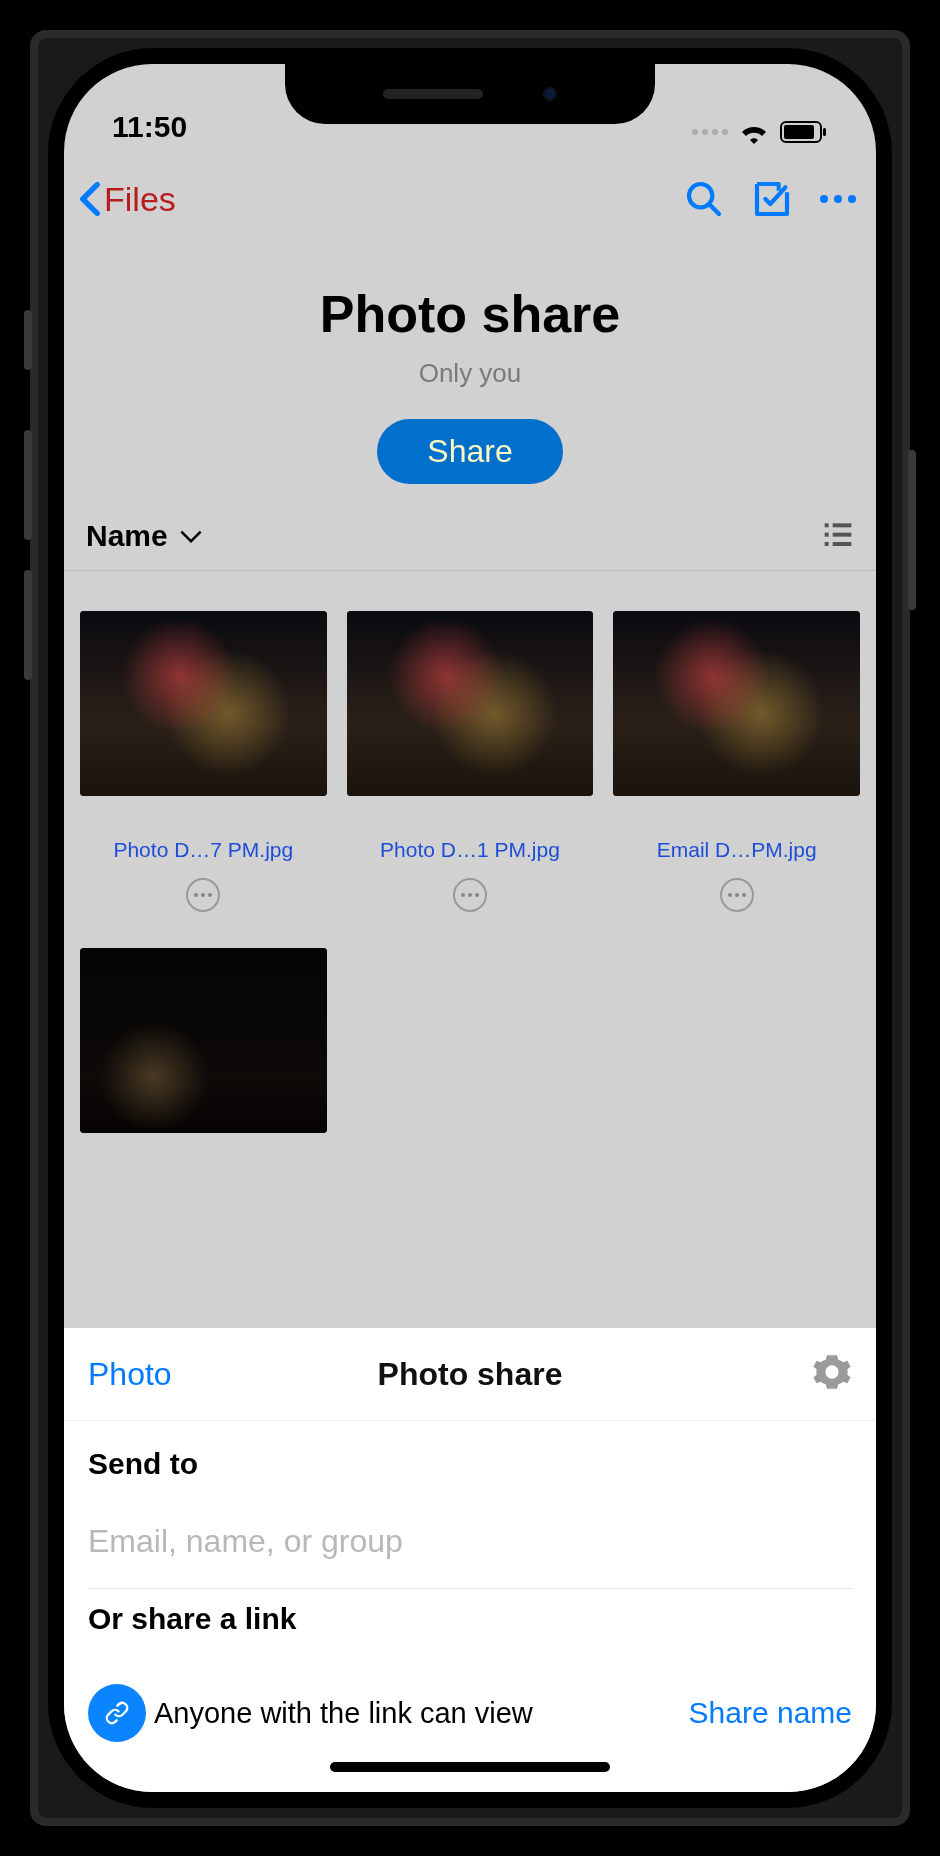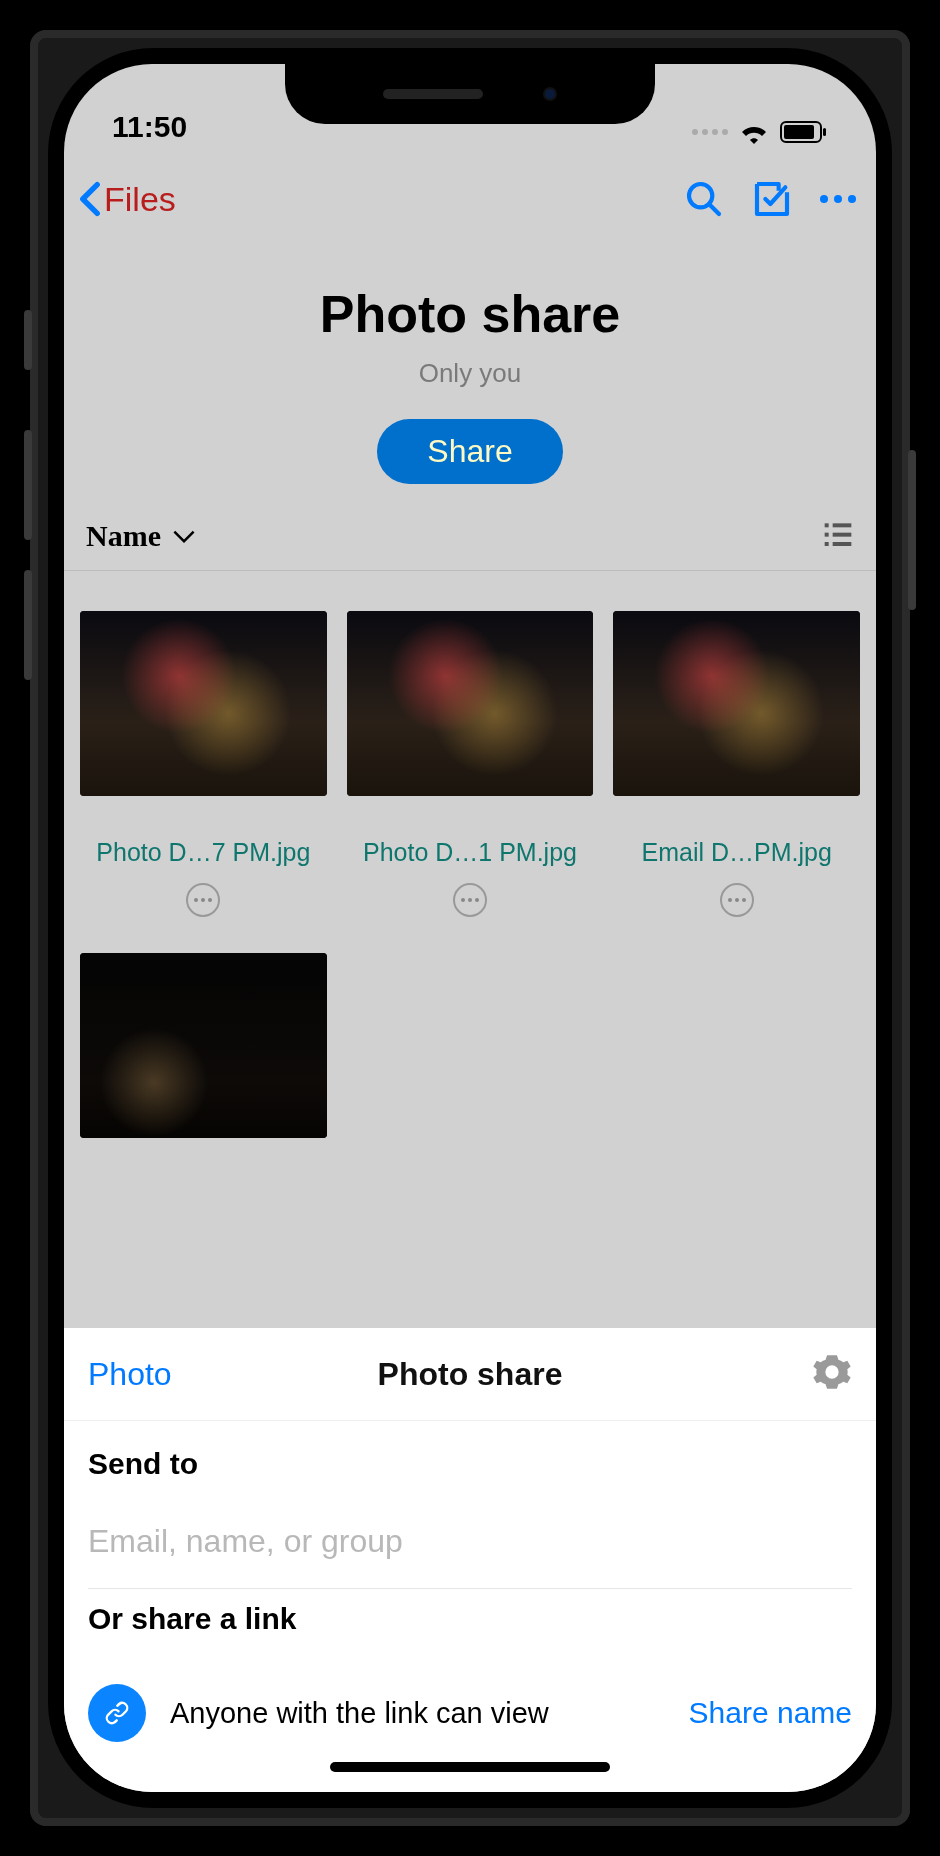--- a/index.html
+++ b/index.html
@@ -88,21 +88,21 @@
     display:inline-block; margin-top:30px;
     background:#0070cc; color:#fef9c3; font-size:32px;
     padding: 14px 50px; border-radius:50px; font-weight:500;
   }
 
   .sort-row {
     display:flex; align-items:center; justify-content:space-between;
     padding: 34px 22px 16px 22px;
     border-bottom:1px solid #bcbcbc;
   }
-  .sort-label { font-size:30px; font-weight:700; color:#000; display:flex; align-items:center; gap:12px;font-family:Liberation Serif, serif; }
+  .sort-label { font-size:30px; font-weight:700; color:#000; display:flex; align-items:center; gap:12px; }
   .list-view-icon svg { width:32px; height:32px; }
 
   .grid {
     display:grid; grid-template-columns:repeat(3,1fr);
     gap:36px 20px; padding:40px 16px;
   }
   .thumb-card { text-align:center; }
   .thumb {
     width:100%; aspect-ratio: 4/3;
     background:#1a1410; border-radius:4px;
@@ -113,21 +113,21 @@
     background:
       radial-gradient(circle at 40% 35%, rgba(255,80,80,0.5), transparent 30%),
       radial-gradient(circle at 60% 55%, rgba(255,200,80,0.35), transparent 35%),
       linear-gradient(#0a0a10, #2a2018 60%, #1a140c);
   }
   .thumb4::before {
     background:
       radial-gradient(circle at 30% 70%, rgba(255,200,120,0.25), transparent 25%),
       linear-gradient(#040404, #0d0a08 70%, #060402);
   }
-  .file-name { color:#0f766e; font-size:25px; margin-top:42px; white-space:nowrap; overflow:hidden;text-align:center; }
+  .file-name { color:#1d4ed8; font-size:21px; margin-top:42px; white-space:nowrap; overflow:hidden;text-align:center; }
   .ellipsis-btn {
     width:34px; height:34px; border:2px solid #999; border-radius:50%;
     margin:16px auto 0; display:flex; align-items:center; justify-content:center; gap:3px;
   }
   .ellipsis-btn span { width:4px; height:4px; background:#888; border-radius:50%; }
 
   
   .sheet {
     position:absolute; left:0; right:0; bottom:0;
     background:#fff;
@@ -142,21 +142,21 @@
   .sheet-title { font-size:32px; font-weight:700; color:#111; position:absolute; left:50%; transform:translateX(-50%); }
   .gear svg { width:40px; height:40px; }
 
   .sheet-body { padding: 26px 24px 0 24px; }
   .section-label { font-size:30px; font-weight:800; color:#000; margin-bottom:26px; }
   .input-line {
     font-size:32px; color:#b8b8b8; padding:16px 0 28px 0;
     border-bottom:1px solid #e6e6e6; margin-bottom:13px;
   }
 
-  .link-row { display:flex; align-items:center; padding:22px 24px 10px 24px; gap:24px; }
+  .link-row { display:flex; align-items:center; padding:22px 24px 10px 24px; gap:8px; }
   .link-badge {
     width:58px; height:58px; border-radius:50%; background:#0a84ff;
     display:flex; align-items:center; justify-content:center; flex-shrink:0;
   }
   .link-badge svg { width:30px; height:30px; }
   .link-text { font-size:29px; color:#000; flex:1; }
   .share-link { color:#007aff; font-size:30px; }
 
   .home-indicator {
     position:absolute; bottom:20px; left:50%; transform:translateX(-50%);

